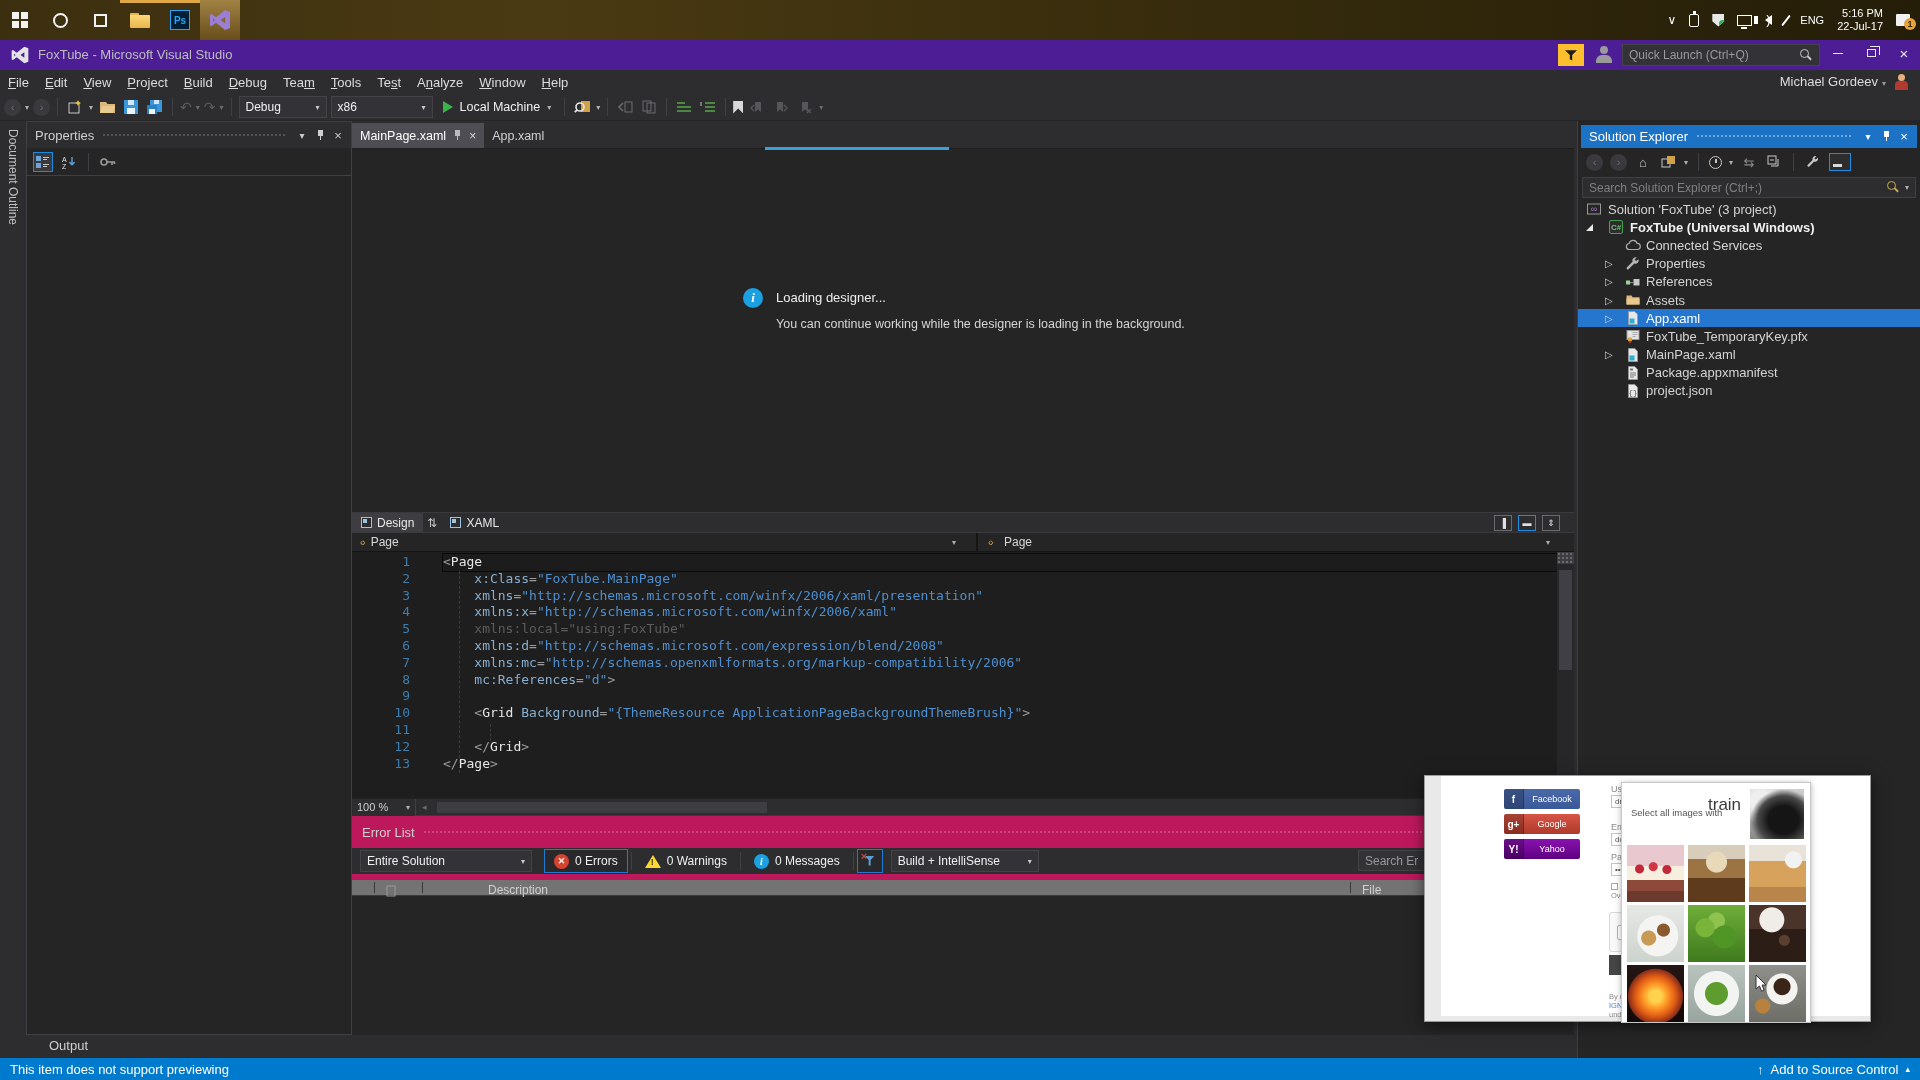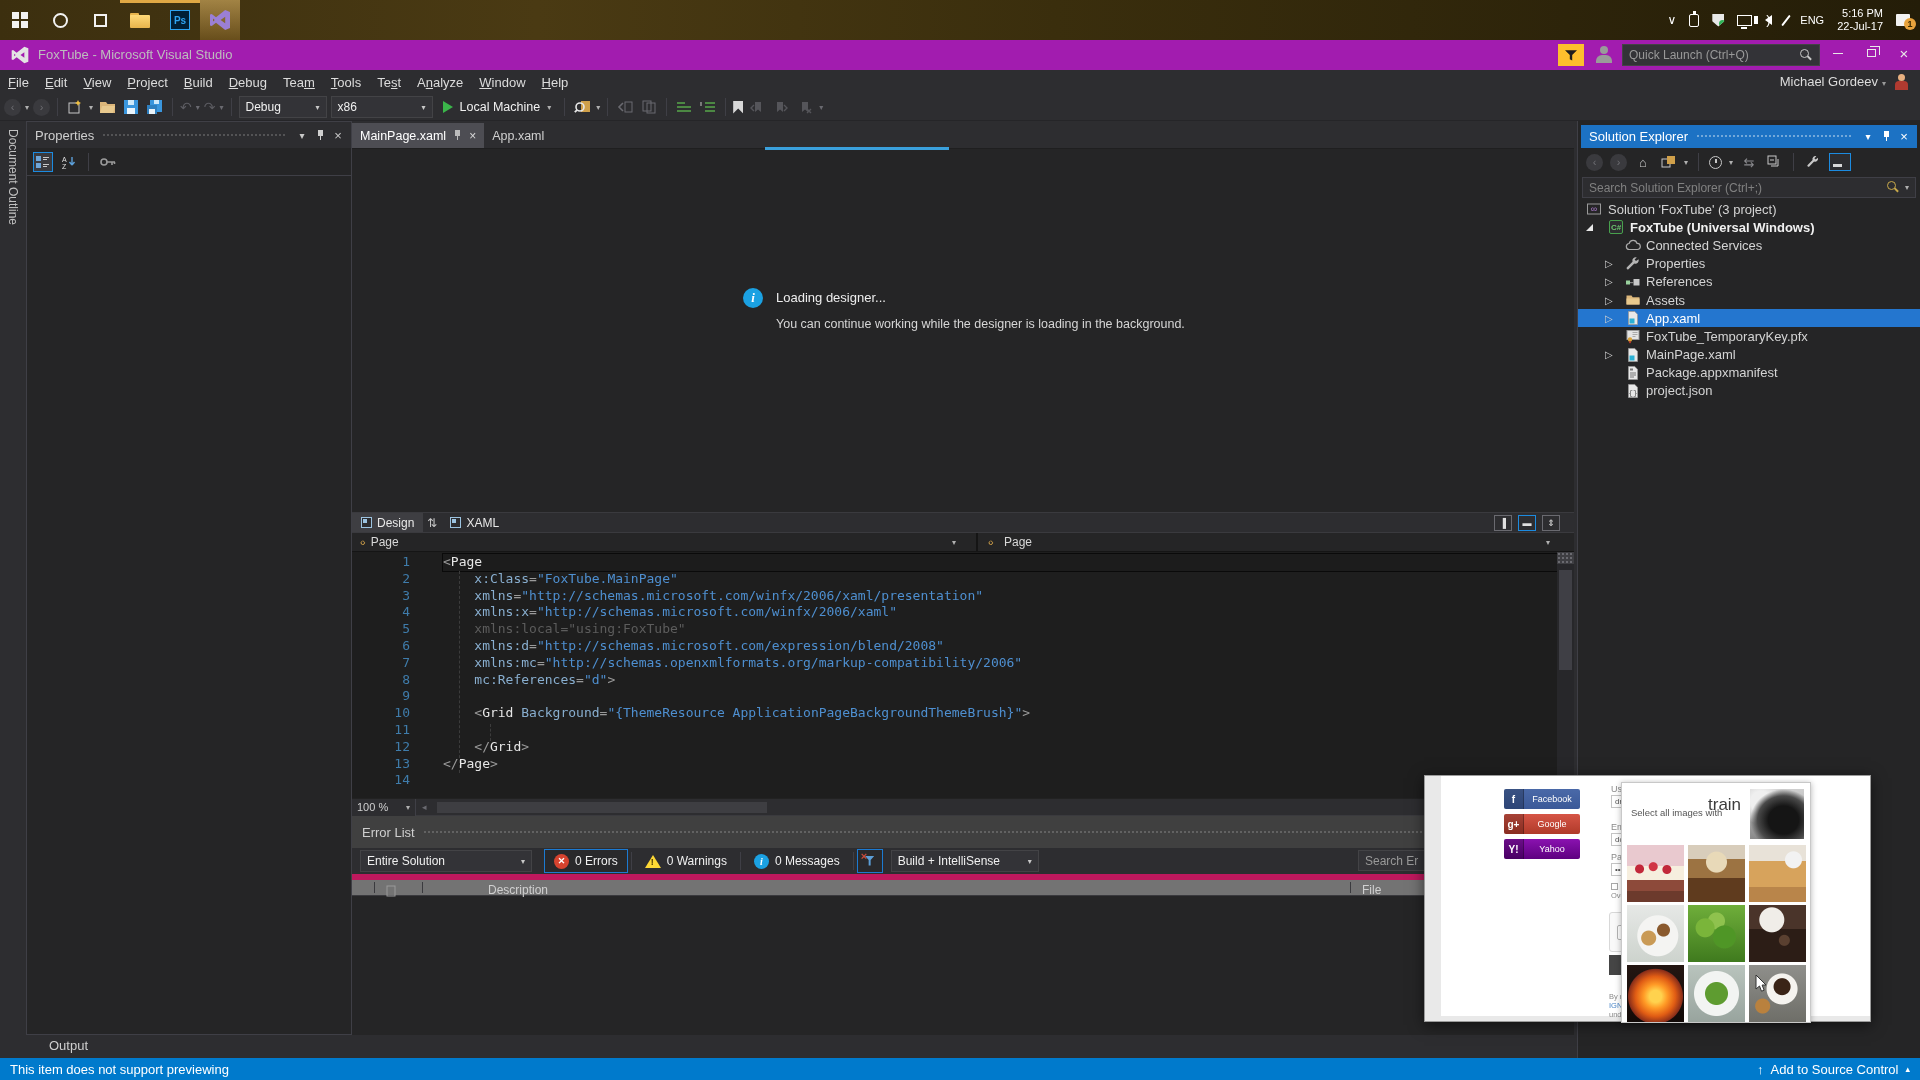--- a/index.html
+++ b/index.html
@@ -36,21 +36,21 @@
   .i-spk{width:0;height:0;border-top:5px solid transparent;border-bottom:5px solid transparent;border-right:7px solid #fff;position:relative;}
   .i-spk::before{content:"";position:absolute;left:-11px;top:-4px;width:4px;height:8px;background:#fff;}
   .i-spk::after{content:")";position:absolute;left:1px;top:-8px;color:#fff;font-size:13px;}
   .i-pen{width:2px;height:13px;background:#fff;transform:rotate(38deg);border-radius:1px;}
   .clock{font-size:11px;line-height:13px;text-align:right;}
   .i-notif{width:14px;height:12px;background:#f2f2f2;border-radius:1px;position:relative;}
   .badge{position:absolute;right:-6px;bottom:-4px;width:12px;height:12px;border-radius:50%;
     background:#e8a33d;color:#3a2a00;font-size:9px;font-weight:bold;display:flex;align-items:center;justify-content:center;}
 
   
-  #titlebar{position:absolute;left:0;top:40px;width:1920px;height:30px;background:#a21caf;}
+  #titlebar{position:absolute;left:0;top:40px;width:1920px;height:30px;background:#4c1d95;}
   #titlebar .vslogo{position:absolute;left:10px;top:5px;}
   #vs-title{position:absolute;left:38px;top:7px;font-size:13px;color:#bdbdbd;}
   .feedback{position:absolute;left:1558px;top:4px;width:26px;height:22px;background:#fdbf2d;display:flex;align-items:center;justify-content:center;}
   .funnel{width:12px;height:12px;background:#1e1e1e;clip-path:polygon(0 10%,100% 10%,60% 50%,60% 95%,40% 85%,40% 50%);}
   .person-ic{position:absolute;left:1596px;top:6px;width:16px;height:18px;}
   .person-ic::before{content:"";position:absolute;left:4px;top:0;width:8px;height:8px;border-radius:50%;background:#9a9a9a;}
   .person-ic::after{content:"";position:absolute;left:0;top:9px;width:16px;height:8px;border-radius:6px 6px 0 0;background:#9a9a9a;}
   #quicklaunch{position:absolute;left:1622px;top:4px;width:198px;height:22px;background:#333337;border:1px solid #434346;
     display:flex;align-items:center;padding:0 6px;color:#999;font-size:12px;}
   .i-mag{width:13px;height:13px;position:relative;color:#c8c8c8;}
@@ -133,21 +133,21 @@
   .c-d{color:#9a9a9a;}.c-el{color:#e6e6e6;}.c-at{color:#88aecf;}.c-vl{color:#4e8fd0;}.c-gr{color:#5c5c5c;}
   .guide{position:absolute;width:0;border-left:1px dashed #3c3c3c;}
   #vscroll{position:absolute;right:0;top:0;width:17px;height:100%;background:#27272a;}
   #vscroll .grip{height:12px;background:#3e3e42;background-image:radial-gradient(circle,#6a6a70 1px,transparent 1.1px);background-size:4px 4px;}
   #vscroll .thumb{position:absolute;left:2px;top:18px;width:13px;height:100px;background:#3f3f45;}
   #hscrollbar{height:17px;background:#2d2d30;display:flex;align-items:center;border-top:1px solid #222;}
   .zoom-combo{width:64px;height:17px;display:flex;align-items:center;padding:0 5px;font-size:11px;color:#d0d0d0;background:#2d2d30;border-right:1px solid #3f3f46;}
   .hthumb{width:330px;height:11px;background:#3e3e42;margin-left:10px;}
 
   
-  #el-head{height:22px;display:flex;align-items:center;padding:16px 10px;color:#cfcfcf;font-size:13px;background:#404040;border-top:1px solid #3a3a3e;}
+  #el-head{height:22px;display:flex;align-items:center;padding:16px 10px;color:#cfcfcf;font-size:13px;background:#be185d;border-top:1px solid #3a3a3e;}
   #el-filter{height:26px;background:#2d2d30;display:flex;align-items:center;padding:0 8px;position:relative;}
   .elbtn{display:flex;align-items:center;gap:6px;height:24px;padding:0 9px;color:#f0f0f0;font-size:12px;border:1px solid transparent;}
   .elbtn.pressed{border-color:#1c7ad1;background:#29292b;}
   .i-err{width:15px;height:15px;border-radius:50%;background:#d6432f;color:#fff;font-size:9px;font-weight:bold;display:flex;align-items:center;justify-content:center;}
   .i-warn{width:0;height:0;border-left:8px solid transparent;border-right:8px solid transparent;border-bottom:13px solid #fdd835;position:relative;}
   .i-warn::after{content:"!";position:absolute;left:-2px;top:2px;color:#4a3a00;font-size:9px;font-weight:bold;}
   .i-msg{width:15px;height:15px;border-radius:50%;background:#1ba1e2;color:#fff;font-size:10px;font-style:italic;font-weight:bold;
     font-family:"Liberation Serif",serif;display:flex;align-items:center;justify-content:center;}
   .i-filterx{width:14px;height:13px;position:relative;}
   .i-filterx::before{content:"";position:absolute;left:2px;top:1px;width:10px;height:10px;background:#5c9fd8;clip-path:polygon(0 0,100% 0,60% 45%,60% 100%,40% 100%,40% 45%);}
@@ -521,21 +521,20 @@
           <div class="code-row"><span class="ln">4</span><span class="lc"><span>    </span><span class="c-at">xmlns:x</span><span class="c-d">=</span><span class="c-vl">"http://schemas.microsoft.com/winfx/2006/xaml"</span></span></div>
           <div class="code-row"><span class="ln">5</span><span class="lc"><span class="c-gr">    xmlns:local="using:FoxTube"</span></span></div>
           <div class="code-row"><span class="ln">6</span><span class="lc"><span>    </span><span class="c-at">xmlns:d</span><span class="c-d">=</span><span class="c-vl">"http://schemas.microsoft.com/expression/blend/2008"</span></span></div>
           <div class="code-row"><span class="ln">7</span><span class="lc"><span>    </span><span class="c-at">xmlns:mc</span><span class="c-d">=</span><span class="c-vl">"http://schemas.openxmlformats.org/markup-compatibility/2006"</span></span></div>
           <div class="code-row"><span class="ln">8</span><span class="lc"><span>    </span><span class="c-at">mc:References</span><span class="c-d">=</span><span class="c-vl">"d"</span><span class="c-d">&gt;</span></span></div>
           <div class="code-row"><span class="ln">9</span><span class="lc"></span></div>
           <div class="code-row"><span class="ln">10</span><span class="lc"><span>    </span><span class="c-d">&lt;</span><span class="c-el">Grid</span><span> </span><span class="c-at">Background</span><span class="c-d">=</span><span class="c-vl">"{ThemeResource ApplicationPageBackgroundThemeBrush}"</span><span class="c-d">&gt;</span></span></div>
           <div class="code-row"><span class="ln">11</span><span class="lc"></span></div>
           <div class="code-row"><span class="ln">12</span><span class="lc"><span>    </span><span class="c-d">&lt;/</span><span class="c-el">Grid</span><span class="c-d">&gt;</span></span></div>
           <div class="code-row"><span class="ln">13</span><span class="lc"><span class="c-d">&lt;/</span><span class="c-el">Page</span><span class="c-d">&gt;</span></span></div>
-          <div class="code-row"><span class="ln">14</span><span class="lc"></span></div>
         </div>
       <div class="guide" style="left:107px;top:19px;height:202px;"></div>
       <div class="guide" style="left:138px;top:172px;height:17px;"></div>
       <div id="vscroll">
         <div class="grip"></div>
         <div class="thumb"></div>
       </div>
     </div>
 
     <div id="hscrollbar">

